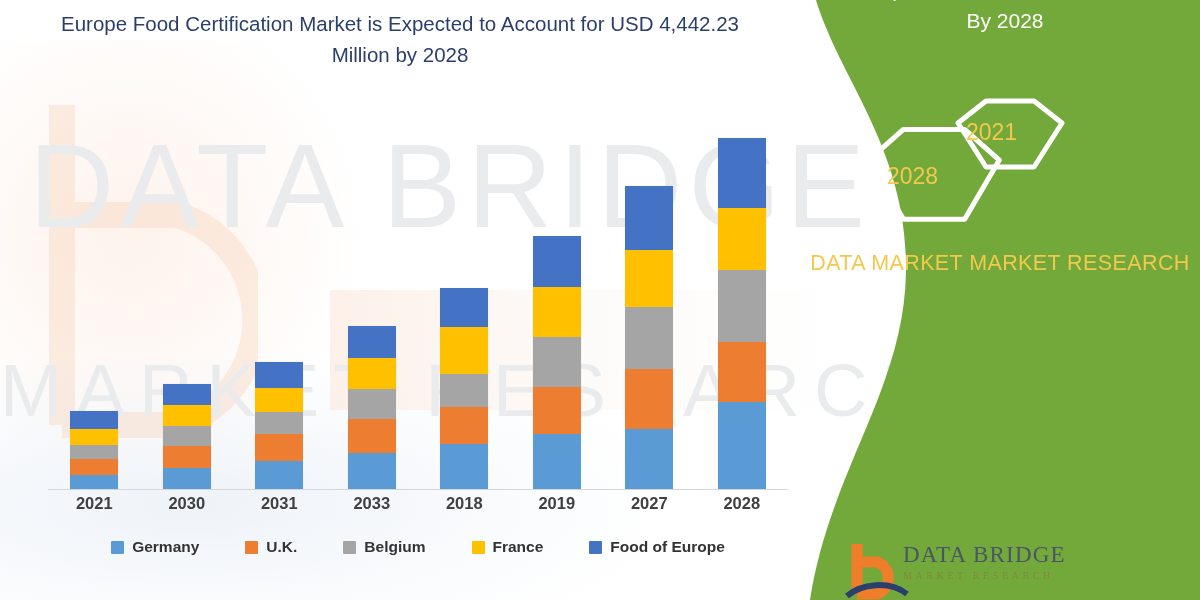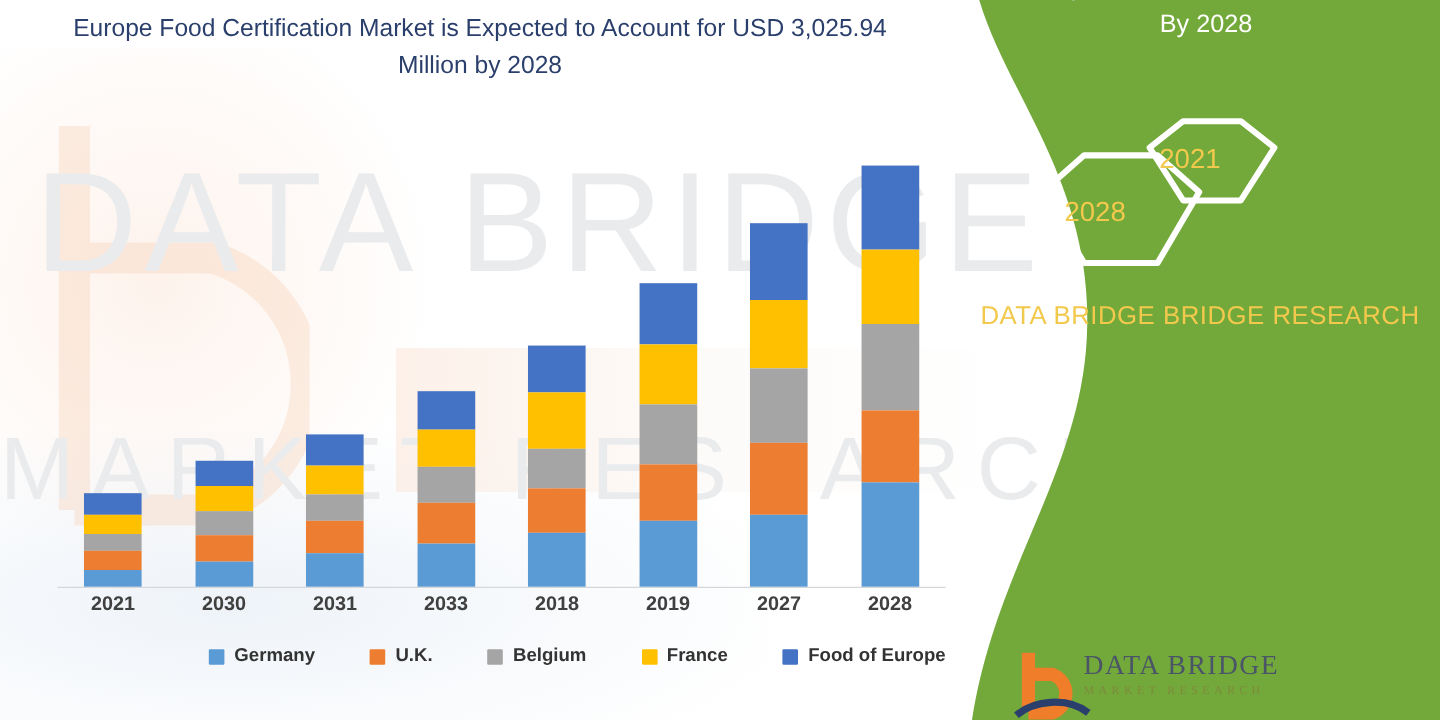--- a/index.html
+++ b/index.html
@@ -53,21 +53,21 @@
   .bars { position:absolute; left:0; right:0; bottom:1px; top:0; display:flex; align-items:flex-end; }
   .bar-col { flex:1 1 0; display:flex; justify-content:center; align-items:flex-end; height:100%; }
   .bar { width:48px; display:flex; flex-direction:column; justify-content:flex-end;
          box-shadow:0 0 0 0.5px rgba(0,0,0,0.03); }
   .seg { width:100%; }
 
   .xlabels { position:absolute; left:48px; top:494px; width:740px; display:flex; }
   .xlabel { flex:1 1 0; text-align:center; color:#404040; font-size:16.5px; font-weight:bold; }
 
   .legend { position:absolute; left:48px; top:538px; width:740px; display:flex;
-            justify-content:flex-end; align-items:center; gap:46px; }
+            justify-content:center; align-items:center; gap:46px; }
   .lg-item { display:flex; align-items:center; gap:8px; }
   .lg-swatch { width:13px; height:13px; border-radius:1px; }
   .lg-label { color:#333; font-size:15.5px; font-weight:bold; white-space:nowrap; }
 
   
   .green-panel { position:absolute; right:0; top:0; width:420px; height:600px; }
   .gp-svg { position:absolute; inset:0; }
   .gp-content { position:absolute; inset:0; }
 
   .gp-title {
@@ -107,21 +107,21 @@
   <svg class="wm-logo" viewBox="0 0 230 380">
     <g fill="none" stroke="#f6c9a8" stroke-width="26" opacity="0.55">
       <path d="M34 10 L34 330"></path>
       <path d="M34 120 L150 120 A110 110 0 0 1 150 330 L34 330"></path>
     </g>
   </svg>
 
   <div class="wm-text l1">DATA BRIDGE</div>
   <div class="wm-text l2">MARKET RESEARCH</div>
 
-  <div class="headline">Europe Food Certification Market is Expected to Account for USD 3,025.94 Million by 2028</div>
+  <div class="headline">Europe Food Certification Market is Expected to Account for USD 4,442.23 Million by 2028</div>
 
   <div id="chart">
     <div class="bars">
         <div class="bar-col">
           <div class="bar">
             <div class="seg" style="background: rgb(68, 114, 196); height: 17.9538px;"></div>
             <div class="seg" style="background: rgb(255, 192, 0); height: 15.959px;"></div>
             <div class="seg" style="background: rgb(165, 165, 165); height: 13.9641px;"></div>
             <div class="seg" style="background: rgb(237, 125, 49); height: 15.959px;"></div>
             <div class="seg" style="background: rgb(91, 155, 213); height: 13.9641px;"></div>
@@ -237,21 +237,21 @@
         <svg viewBox="0 0 330 140" style="position:absolute;inset:0;">
 
           <polygon points="38,52 72,22 132,22 166,52 132,110 72,110" fill="none" stroke="#ffffff" stroke-width="5" stroke-linejoin="round" transform="translate(0,12) scale(1.02)"></polygon>
 
           <polygon points="128,14 156,-8 204,-8 232,14 204,58 156,58" fill="none" stroke="#ffffff" stroke-width="5" stroke-linejoin="round" transform="translate(0,14)"></polygon>
         </svg>
         <span class="hex-label big">2028</span>
         <span class="hex-label small">2021</span>
       </div>
 
-      <div class="gp-brand">DATA BRIDGE BRIDGE RESEARCH</div>
+      <div class="gp-brand">DATA MARKET MARKET RESEARCH</div>
     </div>
   </div>
 
   <div class="logo-lockup">
     <svg viewBox="0 0 240 60" style="position:absolute;inset:0;">
       <g fill="none" stroke="#F07D29" stroke-width="11">
         <path d="M12 4 L12 52"></path>
         <path d="M12 22 L32 22 A17 17 0 0 1 32 54 L12 54"></path>
       </g>
       <path d="M2 56 C 16 44, 44 40, 62 54" fill="none" stroke="#2B3F6C" stroke-width="6"></path>

